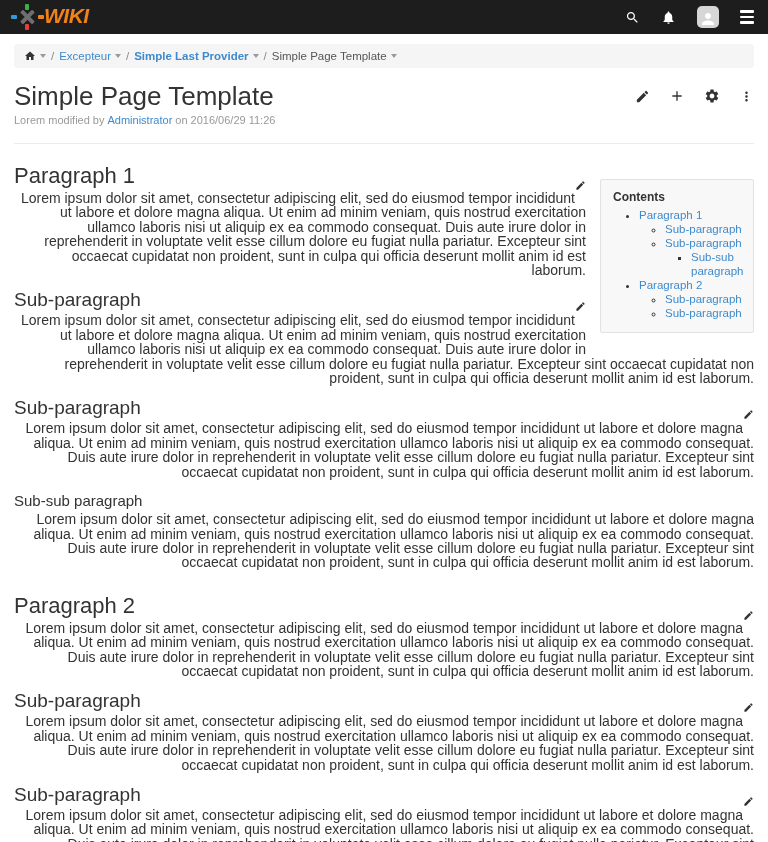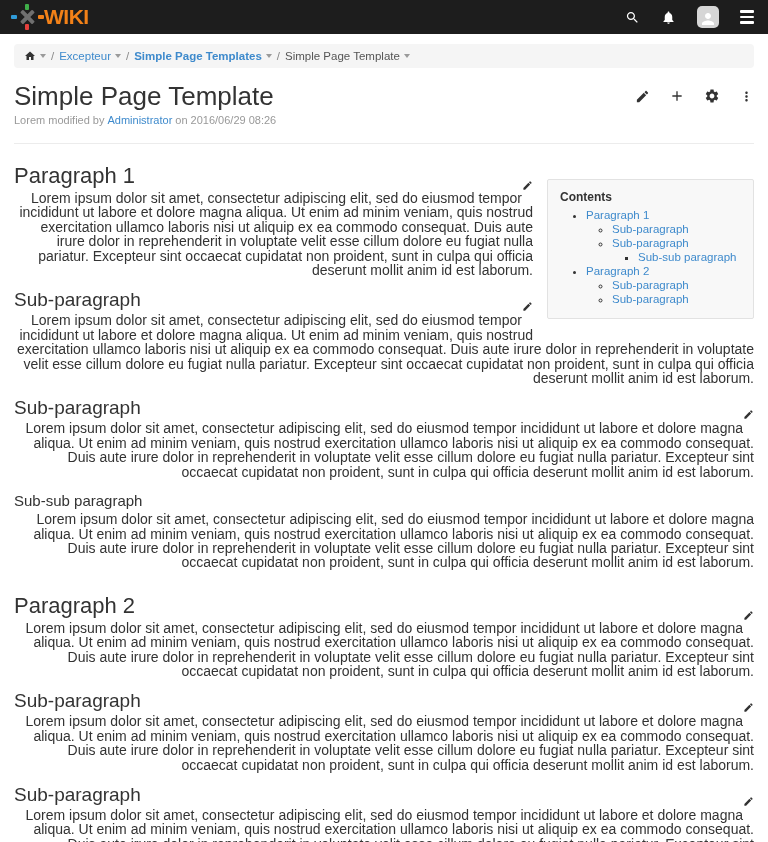--- a/index.html
+++ b/index.html
@@ -6,21 +6,21 @@
   html,body { background:#fff; }
   body {
     width:768px; min-height:842px; margin:0;
     font-family:"Liberation Sans", sans-serif; color:#333;
     display:flex; flex-direction:column;
   }
   a { text-decoration:none; cursor:pointer; }
 
   
   .topbar { height:34px; background:#1d1d1d; display:flex; align-items:center; padding:0 14px; flex-shrink:0; }
-  .logo { display:flex; align-items:center; }
+  .logo { display:flex; align-items:flex-start;font-style:italic; }
   .logo-x { position:relative; width:27px; height:26px; }
   .xbar { position:absolute; width:17px; height:4px; background:#6f6f6f; border-radius:1px; left:5px; top:11px; }
   .xbar.b1 { transform:rotate(45deg); }
   .xbar.b2 { transform:rotate(-45deg); }
   .tick { position:absolute; border-radius:1px; }
   .tick.blue   { width:6px; height:4px; background:#2f9bd8; left:-3px; top:11px; }
   .tick.green  { width:4px; height:6px; background:#3fae49; left:11px; top:0; }
   .tick.red    { width:4px; height:6px; background:#e5403d; left:11px; top:20px; }
   .tick.orange { width:6px; height:4px; background:#f28118; right:-3px; top:11px; }
   .logo-text { color:#f28118; font-size:21px; font-weight:bold; letter-spacing:-0.5px; margin-left:3px; }
@@ -43,21 +43,21 @@
   .main { padding:0 14px; flex:1 0 auto; width:768px; }
   .title-row { display:flex; align-items:flex-start; margin-top:13px; }
   .page-title { font-size:26px; font-weight:400; color:#333; line-height:30px; }
   .title-actions { margin-left:auto; display:flex; align-items:center; gap:19px; padding-top:7px; }
   .action-btn { display:flex; align-items:center; justify-content:center; cursor:pointer; }
   .modified { font-size:11px; color:#999; margin-top:3px; }
   .modified a { color:#3e8acc; margin:4px 3px; }
   .rule { border-top:1px solid #ececec; margin-top:17px; }
 
   
-  .toc { float:right; width:207px; background:#f8f8f8; border:1px solid #e2e2e2; border-radius:2px;
+  .toc { float:right; width:154px; background:#f8f8f8; border:1px solid #e2e2e2; border-radius:2px;
          padding:10px 8px 12px 12px; margin:15px 0 12px 14px; font-size:11.5px; }
   .toc-title { font-weight:bold; font-size:12px; color:#333; margin-bottom:4px; }
   .toc ul { padding-left:26px; line-height:14px; }
   .toc > ul { list-style:disc; }
   .toc ul ul { list-style:circle; }
   .toc ul ul ul { list-style:square; }
   .toc li { color:#333; }
   .toc a { color:#3e8acc; }
 
   
@@ -114,21 +114,21 @@
     <span class="tb-icon">
       <svg width="12" height="12" viewBox="0 0 24 24" fill="#333333">
           <path d="M10 20v-6h4v6h5v-8h3L12 3 2 12h3v8z"></path>
         </svg>
     </span>
     <span class="caret"></span>
     <span class="sep">/</span>
     <a class="crumb-link">Excepteur</a>
     <span class="caret"></span>
     <span class="sep">/</span>
-    <a class="crumb-link strong">Simple Page Templates</a>
+    <a class="crumb-link strong">Simple Last Provider</a>
     <span class="caret"></span>
     <span class="sep">/</span>
     <span class="crumb-current">Simple Page Template</span>
     <span class="caret"></span>
   </div>
 </div>
 
 <main class="main">
 
   <div class="title-row">
@@ -151,21 +151,21 @@
       </span>
       <span class="action-btn">
         <svg width="15" height="15" viewBox="0 0 24 24" fill="#333333">
             <path d="M12 8c1.1 0 2-.9 2-2s-.9-2-2-2-2 .9-2 2 .9 2 2 2zm0 2c-1.1 0-2 .9-2 2s.9 2 2 2 2-.9 2-2-.9-2-2-2zm0 6c-1.1 0-2 .9-2 2s.9 2 2 2 2-.9 2-2-.9-2-2-2z"></path>
           </svg>
       </span>
     </div>
   </div>
 
   <div class="modified">
-    <span>Lorem modified by</span><a>Administrator</a><span>on 2016/06/29 08:26</span>
+    <span>Lorem modified by</span><a>Administrator</a><span>on 2016/06/29 11:26</span>
   </div>
 
   <div class="rule"></div>
 
   <div class="content">
 
     <aside class="toc">
       <div class="toc-title">Contents</div>
       <ul>
         <li><a>Paragraph 1</a>

